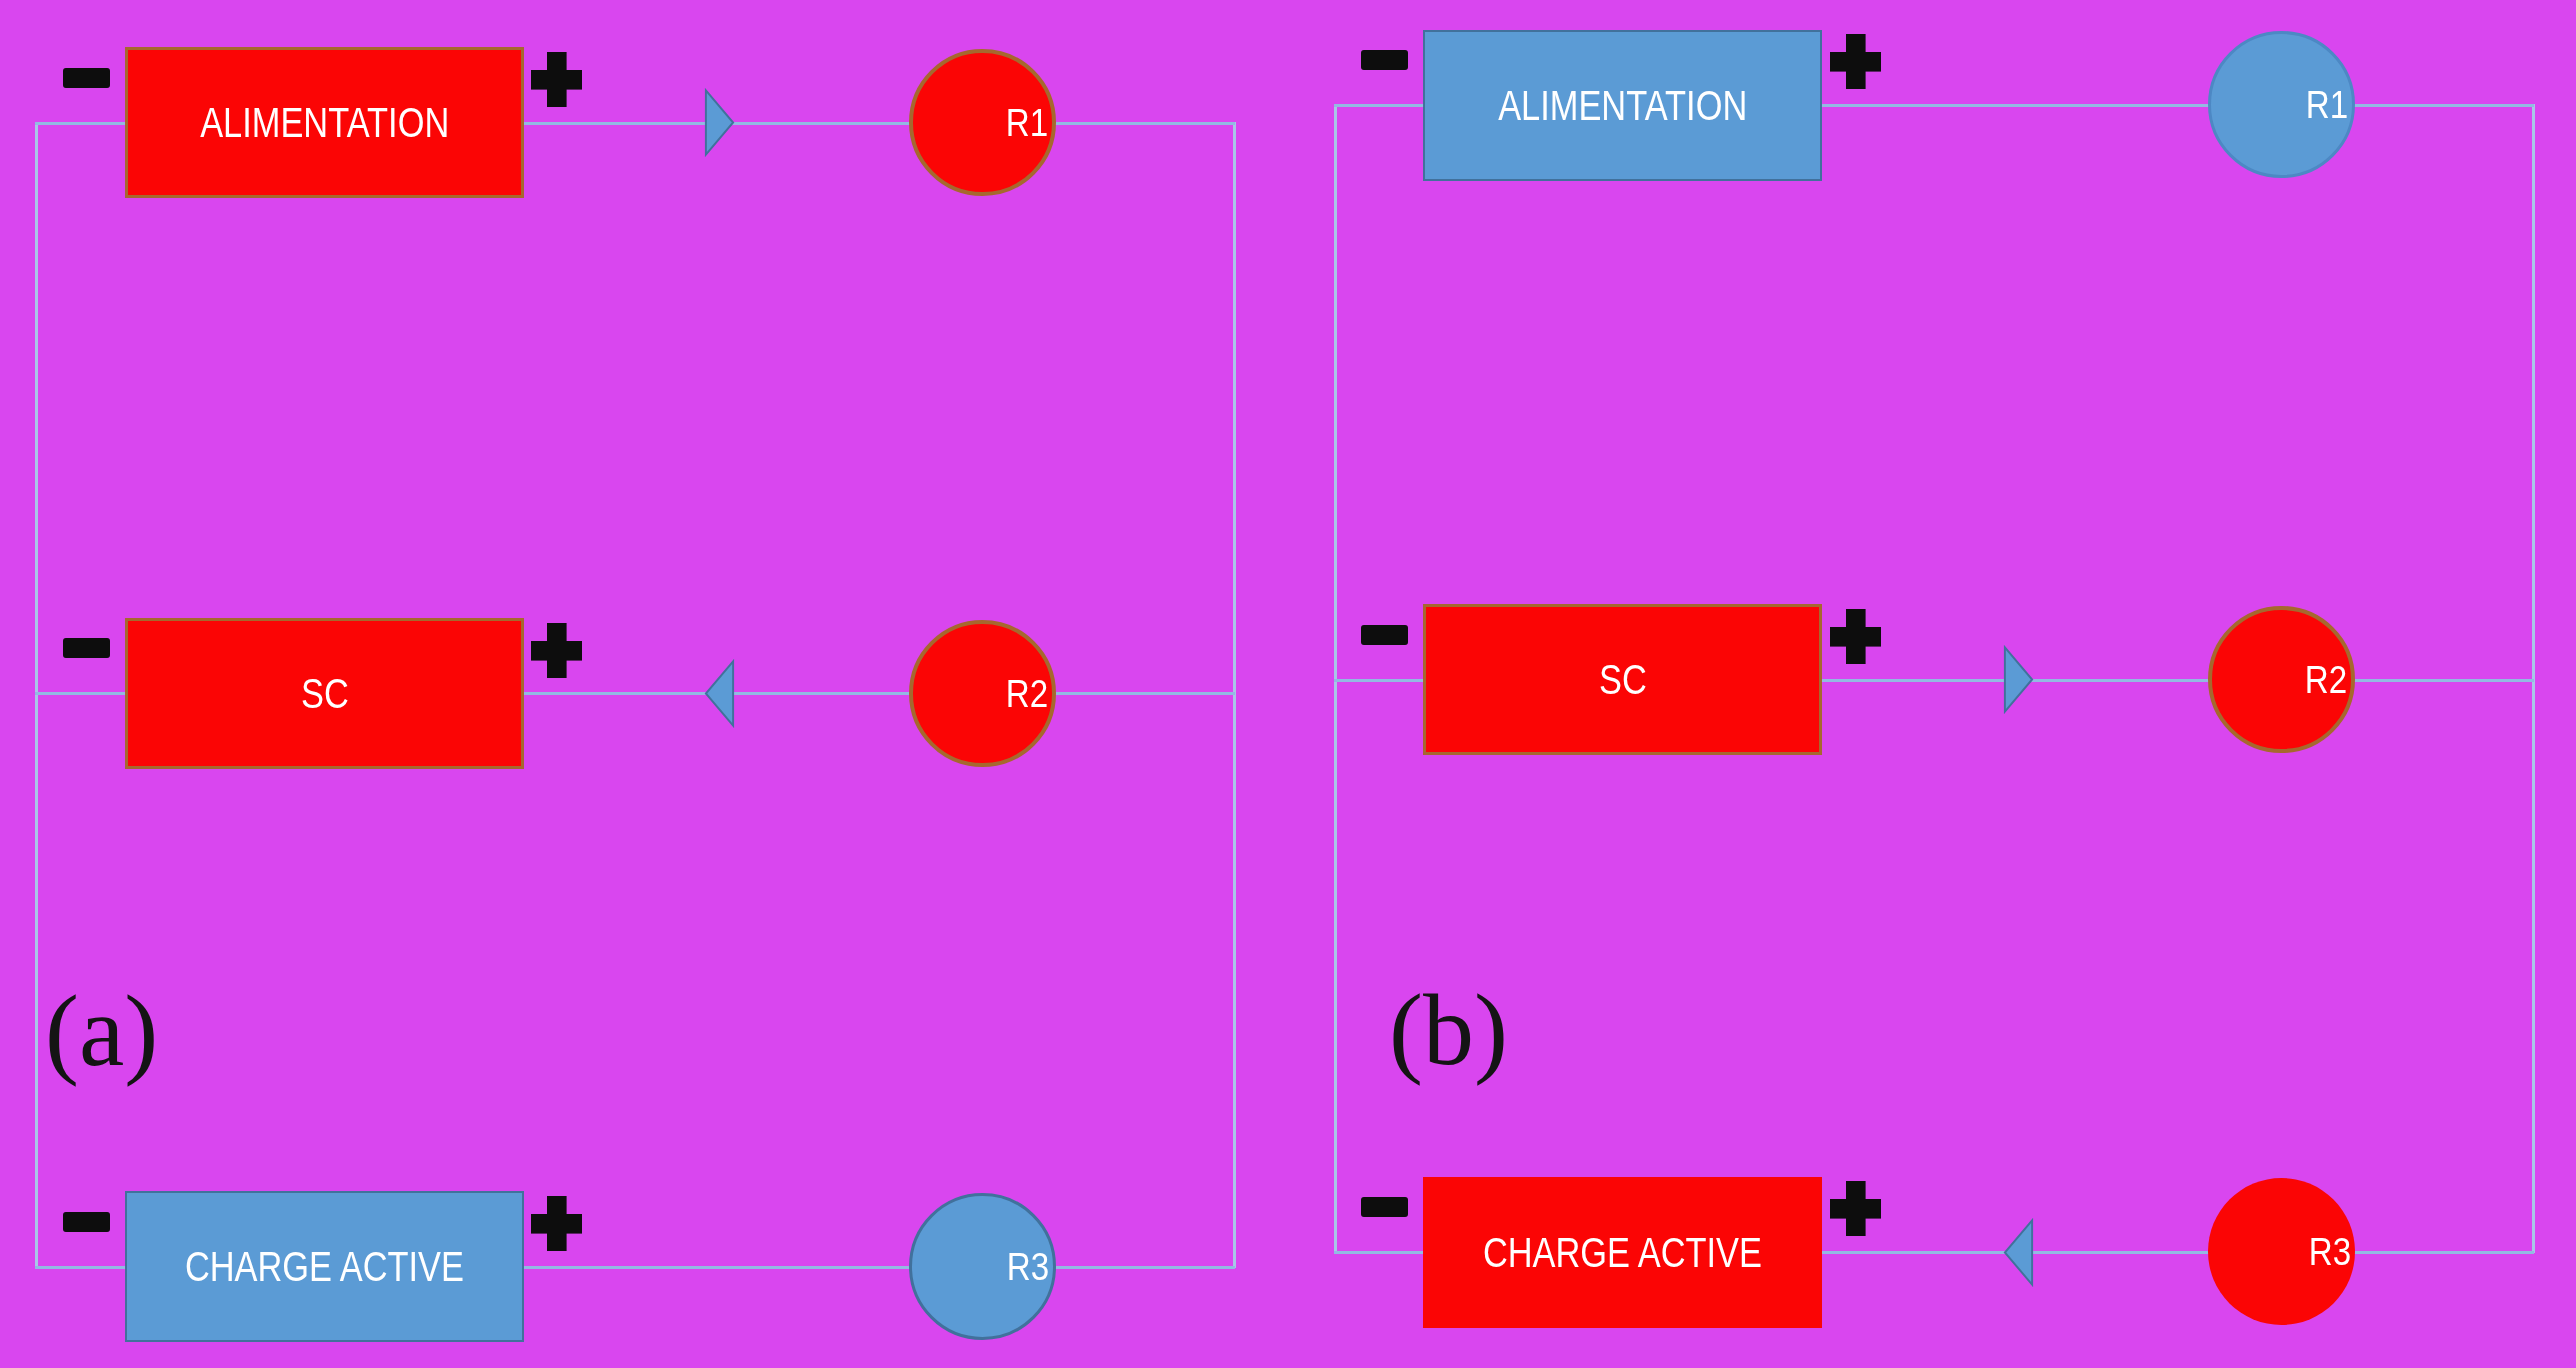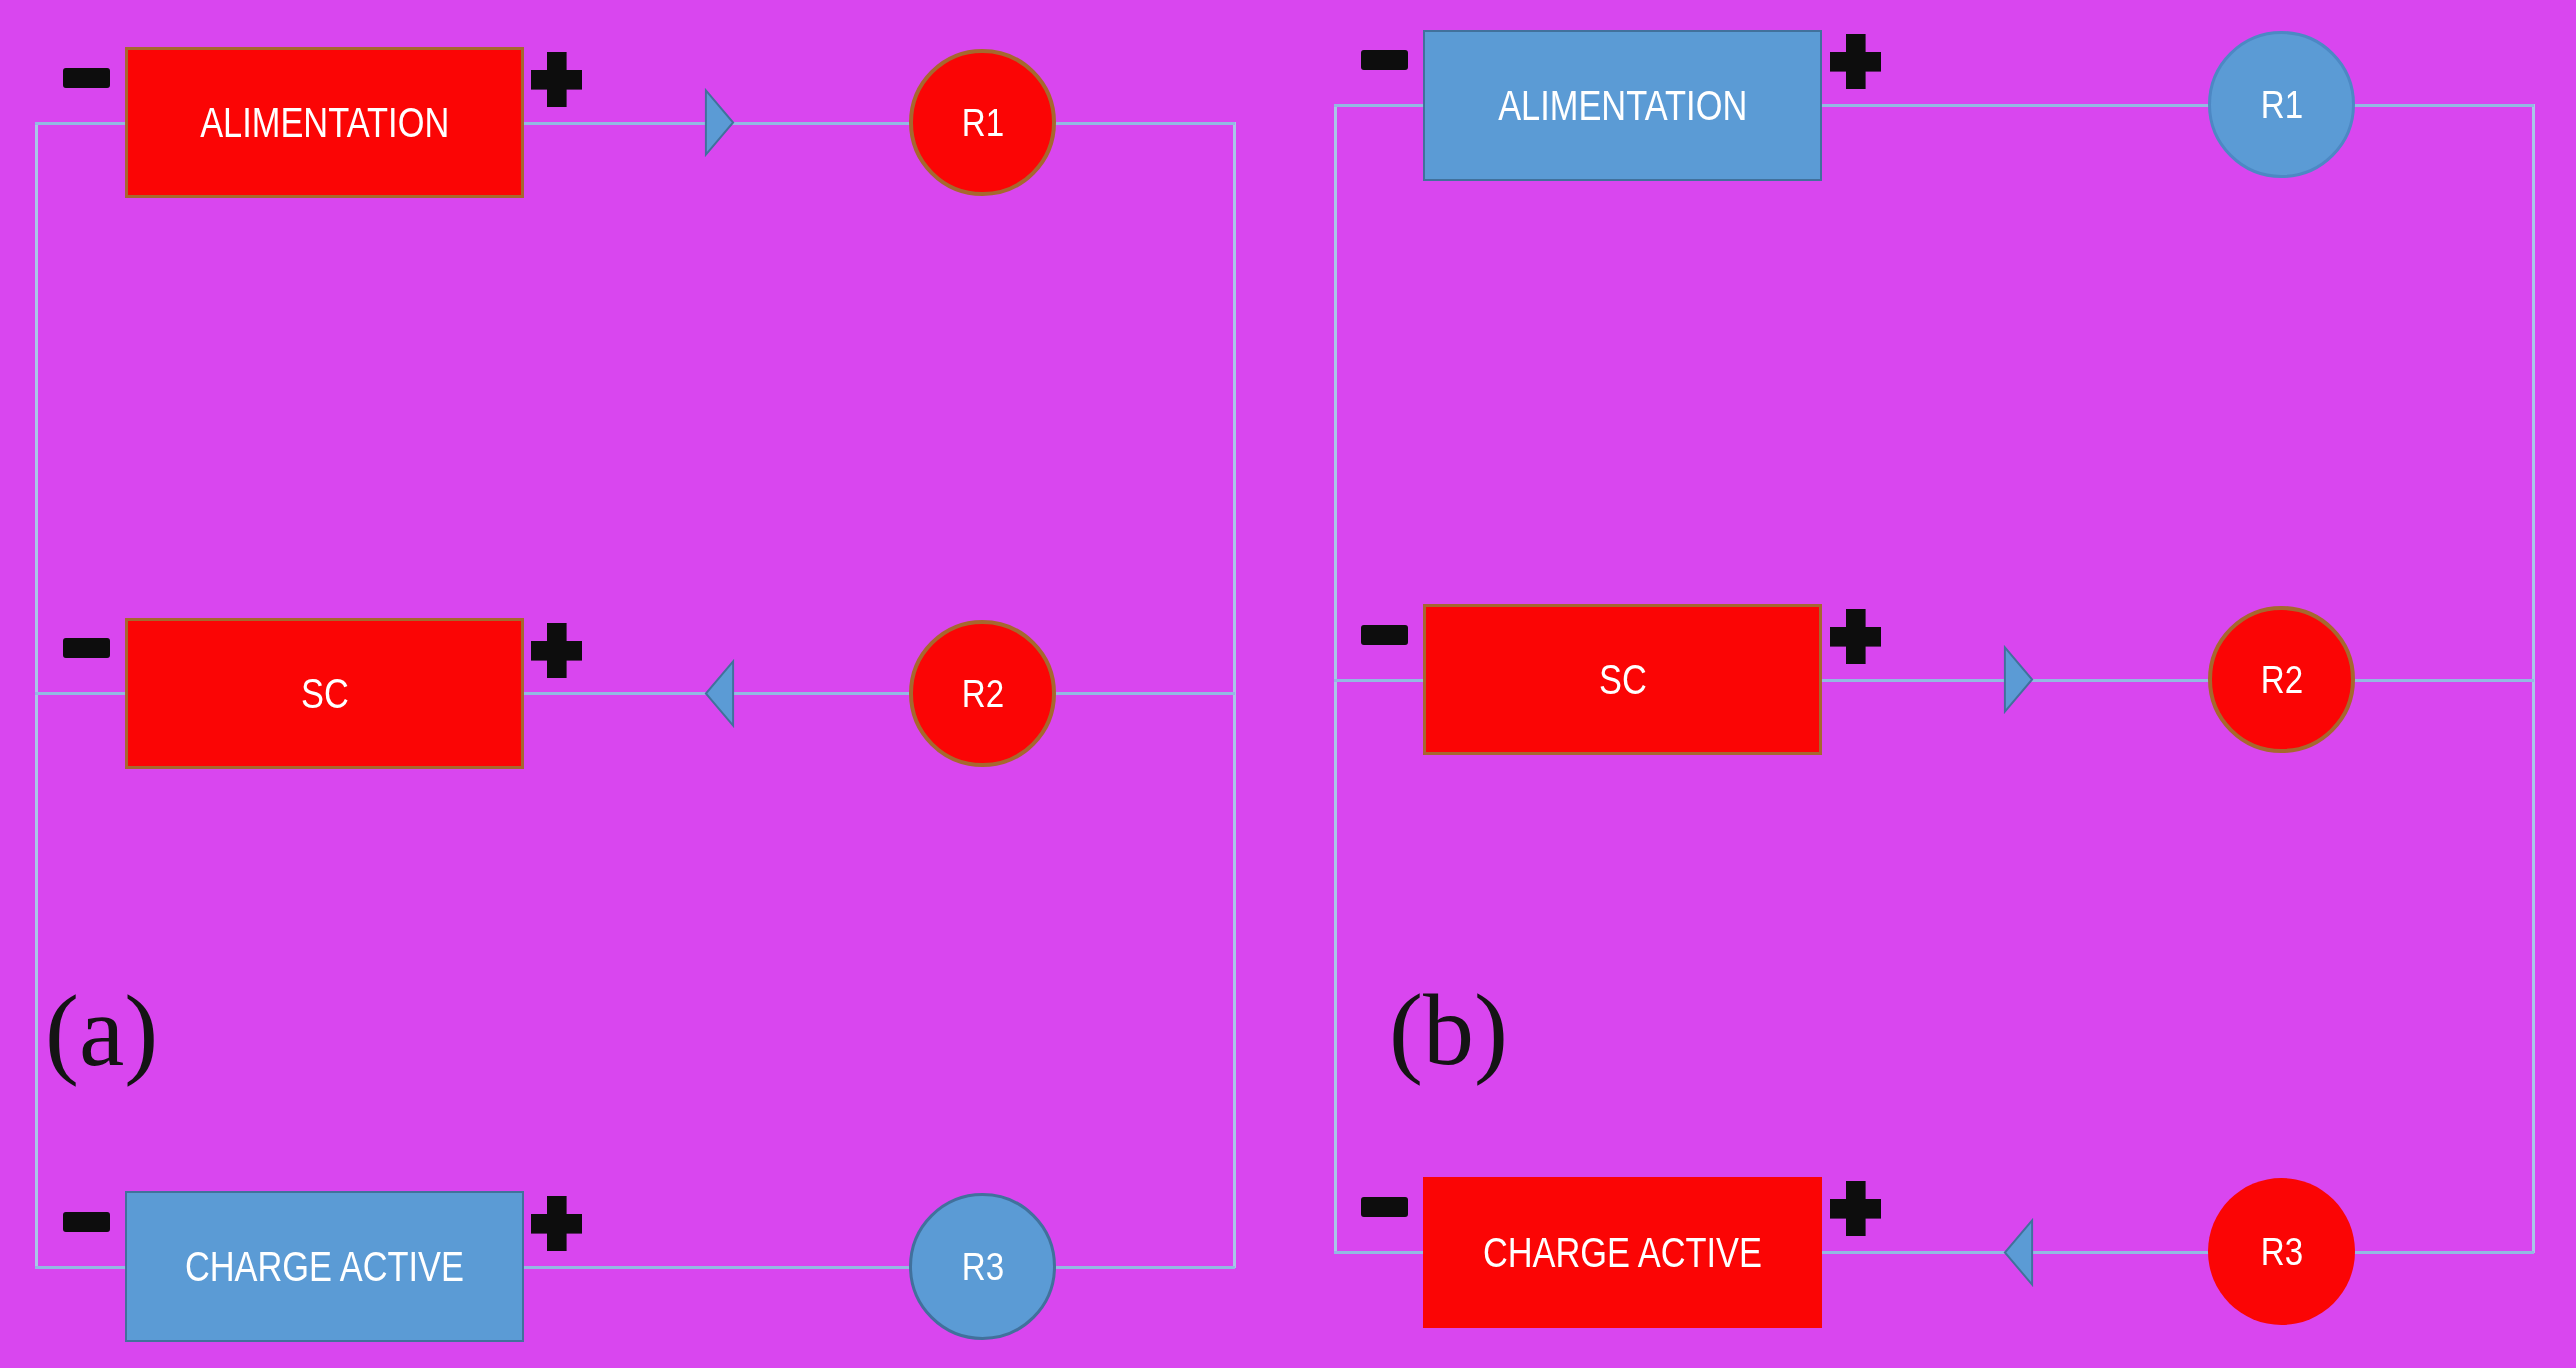--- a/index.html
+++ b/index.html
@@ -10,21 +10,21 @@
   .wire-v{position:absolute;width:2.9px;background:#a9c6e8;}
   
   .block{position:absolute;width:399px;height:151px;display:flex;align-items:center;justify-content:center;
          box-sizing:border-box;}
   .block .lbl{color:#ffffff;font-size:43px;white-space:nowrap;display:inline-block;transform:scaleX(0.8);}
   .red{background:#fb0505;border:3.9px solid #a6682e;}
   .red-noborder{background:#fb0505;border:none;}
   .blue{background:#5b9bd5;border:2.9px solid #41719c;}
   
   .relay{position:absolute;width:147px;height:147px;border-radius:50%;display:flex;align-items:center;
-         justify-content:center;box-sizing:border-box;}
+         justify-content:flex-end;box-sizing:border-box;}
   .relay .lbl{color:#ffffff;font-size:39px;display:inline-block;transform:scaleX(0.85);}
   .relay.red{border-width:4.9px;}
   
   .minus{position:absolute;width:47px;height:19.6px;background:#0d0d0d;border-radius:2.9px;}
   .plus{position:absolute;width:51px;height:55px;
         background:
           linear-gradient(#0d0d0d,#0d0d0d) center/100% 19.6px no-repeat,
           linear-gradient(#0d0d0d,#0d0d0d) center/19.6px 100% no-repeat;}
   
   .arrow{position:absolute;width:35px;height:73px;}

